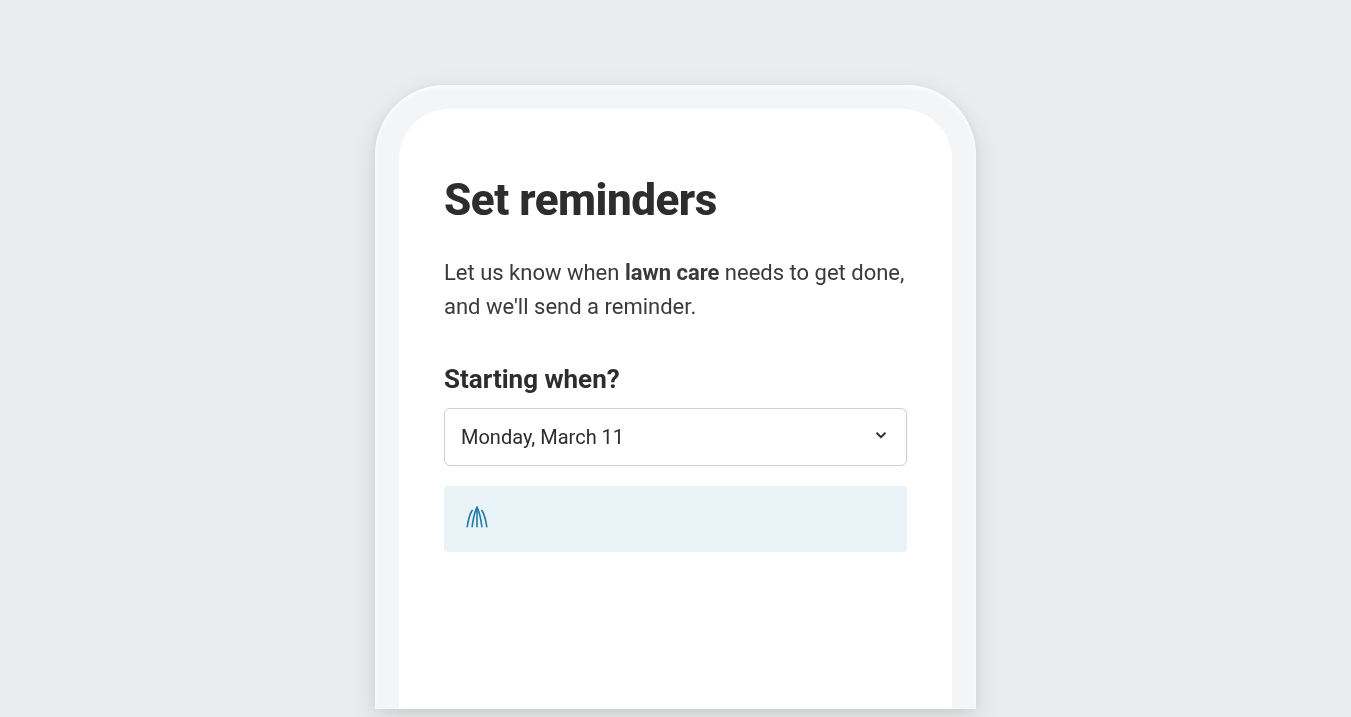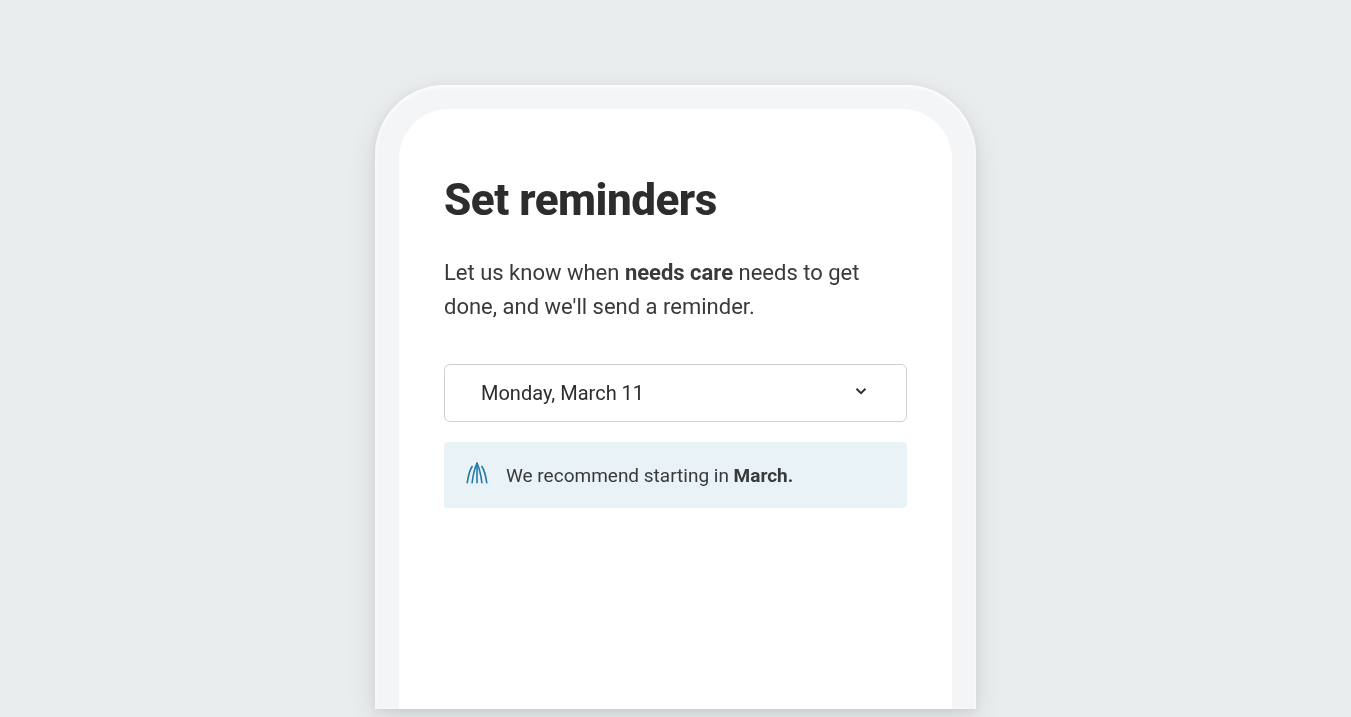--- a/index.html
+++ b/index.html
@@ -47,21 +47,21 @@
     font-size: 26px;
     font-weight: 700;
     color: #2d2d2d;
     margin-bottom: 14px;
   }
   .select-field {
     width: 100%;
     border: 1px solid #cfcfcf;
     border-radius: 6px;
     background: #fff;
-    padding: 16px 36px;
+    padding: 16px 16px;
     display: flex;
     align-items: center;
     justify-content: space-between;
     cursor: pointer;
     margin-bottom: 20px;
   }
   .select-value {
     font-size: 20px;
     color: #2d2d2d;
   }
@@ -97,42 +97,40 @@
 </style>
 </head>
 <body>
 
 <div class="device-frame">
   <div class="screen">
 
     <h1 class="title">Set reminders</h1>
 
     <p class="subtitle">
-      <span>Let us know when </span><span class="bold">needs care</span><span> needs to get done, and we'll send a reminder.</span>
+      <span>Let us know when </span><span class="bold">lawn care</span><span> needs to get done, and we'll send a reminder.</span>
     </p>
 
+    <div class="section-label">Starting when?</div>
 
     <div class="select-field">
       <span class="select-value">Monday, March 11</span>
       <span class="chevron">
         <svg viewBox="0 0 24 24">
             <polyline points="6 9 12 15 18 9"></polyline>
           </svg>
       </span>
     </div>
 
     <div class="tip-box">
       <span class="grass-icon">
         <svg viewBox="0 0 32 32">
           <path d="M4 28 Q6 14 10 8"></path>
           <path d="M10 28 Q12 12 16 4"></path>
           <path d="M16 28 Q16 10 16 4"></path>
           <path d="M22 28 Q20 12 16 4"></path>
           <path d="M28 28 Q26 14 22 8"></path>
         </svg>
       </span>
-      <span class="tip-text">
-        <span>We recommend starting in </span><span class="bold">March.</span>
-      </span>
     </div>
 
   </div>
 </div>
 
 </body></html>

